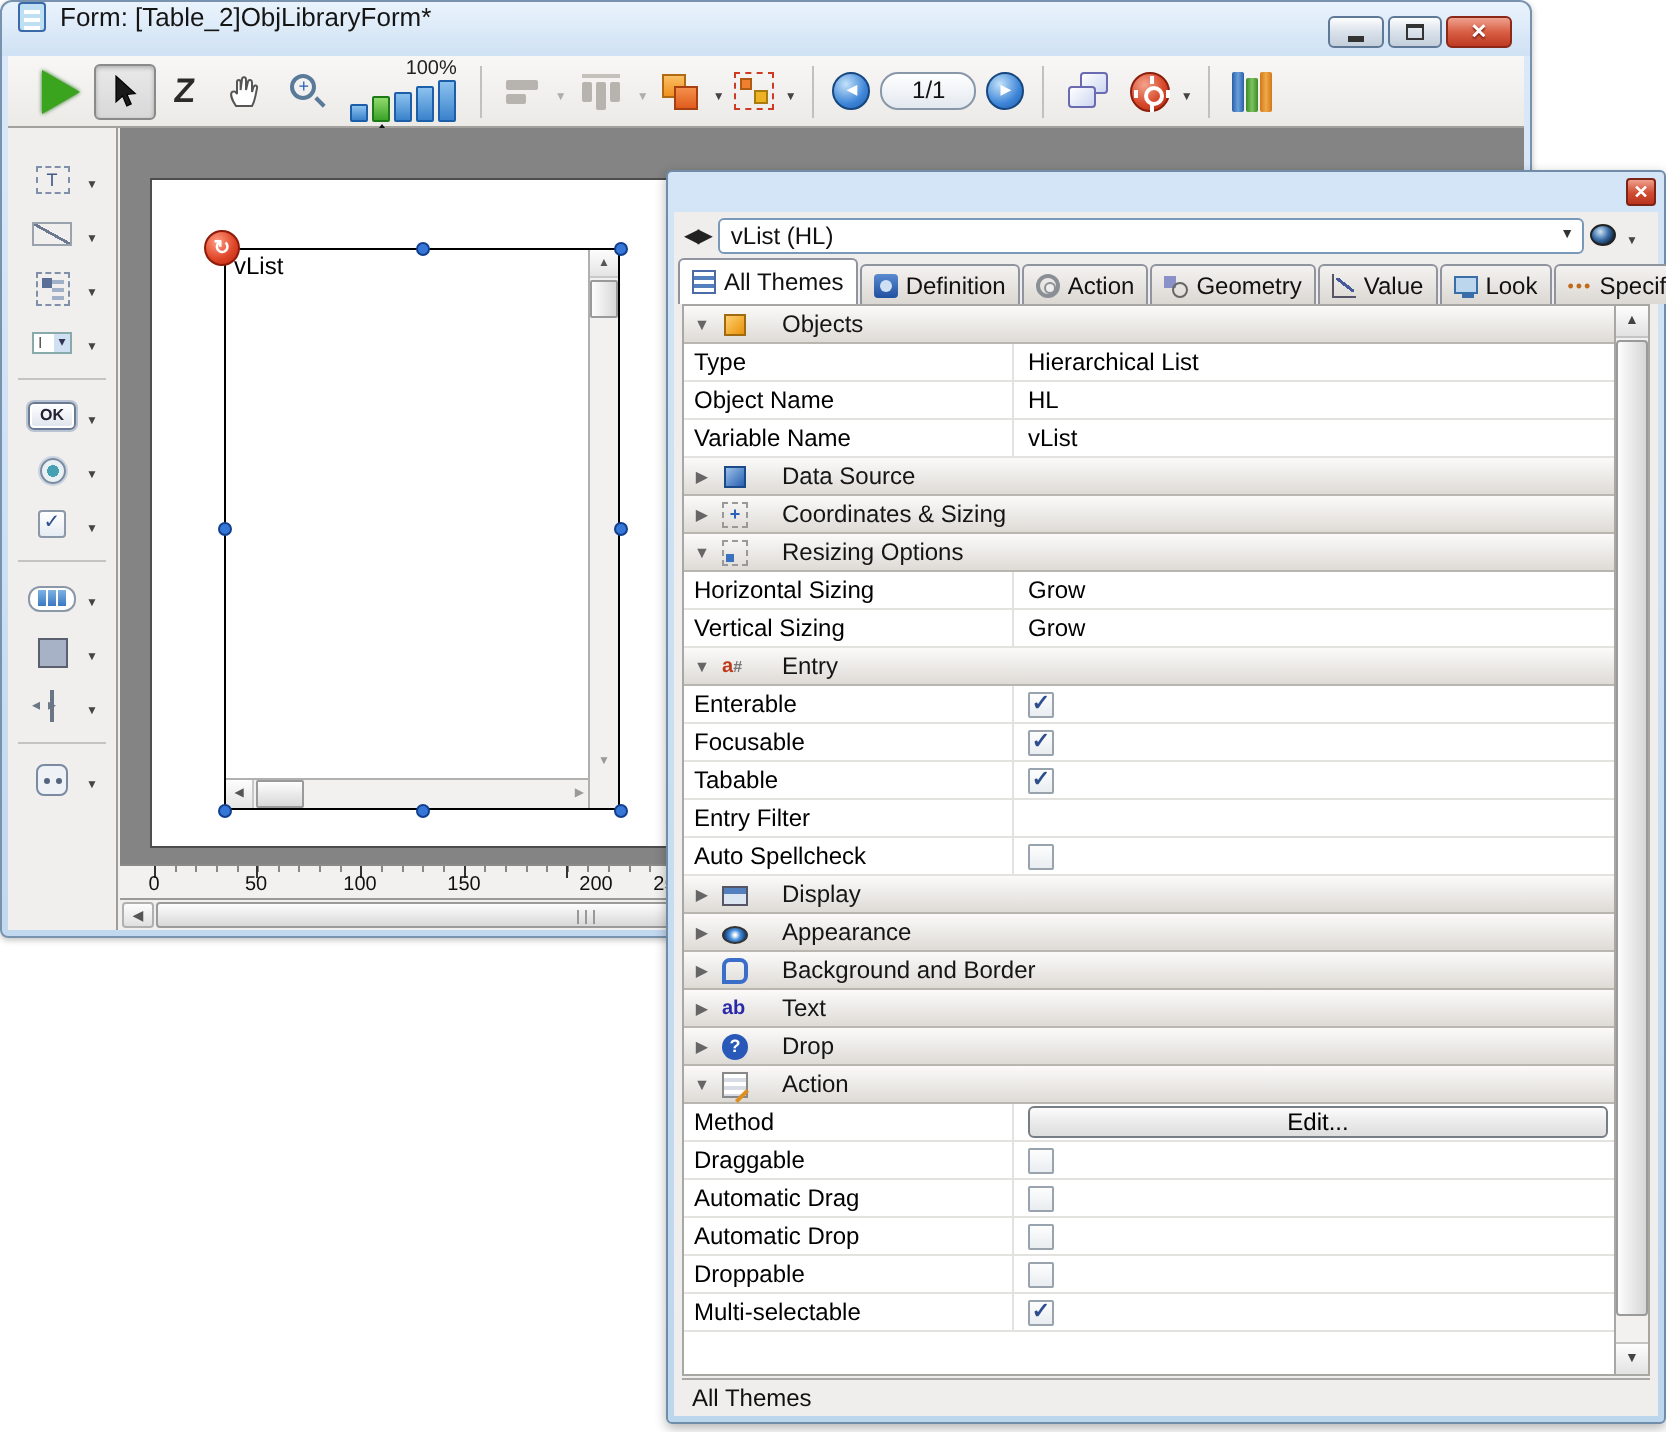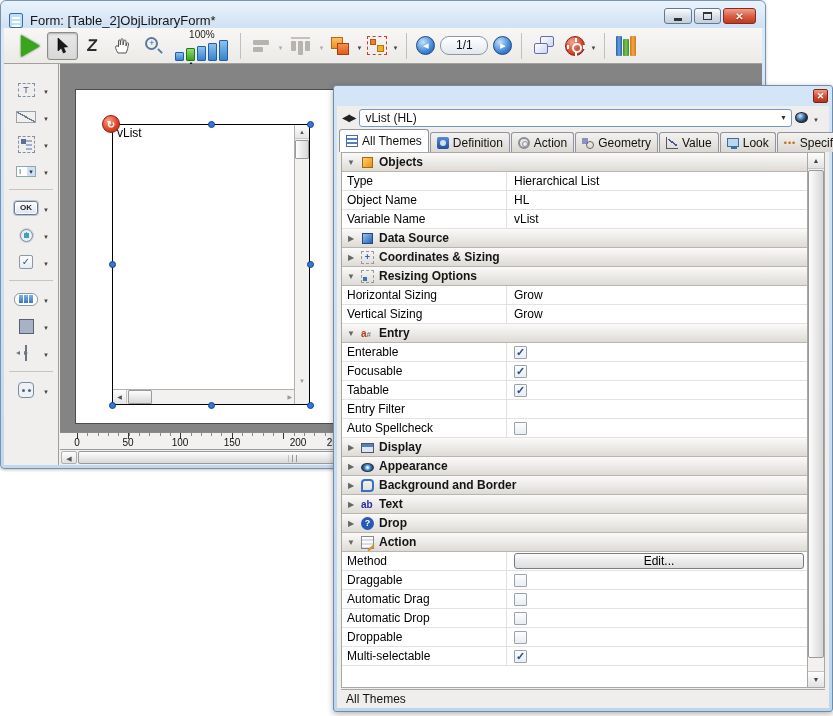--- a/index.html
+++ b/index.html
@@ -6,21 +6,21 @@
   html,body { width:833px; height:716px; background:#fff; overflow:hidden;
     font-family:"Liberation Sans", sans-serif; font-size:12px; color:#111; }
   body { position:relative; }
 
   
   #main-win { position:absolute; left:0; top:0; width:766px; height:469px;
     background:linear-gradient(#dceafa,#c2d8ef);
     border:1px solid #7793ad; border-radius:6px 6px 4px 4px;
     box-shadow:0 1px 3px rgba(0,0,0,.25); }
   .titlebar { position:absolute; left:0; top:0; right:0; height:27px;
-    display:flex; align-items:flex-end; padding-left:8px;
+    display:flex; align-items:flex-start; padding-left:8px;
     background:linear-gradient(#eaf3fc,#cfe1f4); border-radius:6px 6px 0 0; }
   .win-icon { width:14px; height:15px; background:#bfe0f2; border:1px solid #3a6aaa;
     border-radius:2px; position:relative; margin-right:7px; }
   .win-icon::before { content:""; position:absolute; left:2px; top:3px; width:8px; height:2px;
     background:#fff; box-shadow:0 4px 0 #fff, 0 8px 0 #fff; }
   .win-title { font-size:13px; color:#151515; white-space:nowrap; }
   .win-controls { position:absolute; right:9px; top:7px; display:flex; gap:2px; }
   .wbtn { height:16px; border:1px solid #5e7997; border-radius:3px;
     background:linear-gradient(#fdfdfd,#d9e1ea 50%,#c4cfdb);
     display:flex; align-items:center; justify-content:center; }
@@ -49,21 +49,21 @@
 
   .tri-play { width:0; height:0; border-left:19px solid #3aa41e; border-top:11px solid transparent;
     border-bottom:11px solid transparent; filter:drop-shadow(0 0 1px #1d6d10); margin:0 6px; }
   .ico-arrow { margin:0 7px; }
   .z-glyph { font-size:17px; font-weight:bold; color:#2a2a2a; margin:0 8px; transform:skewX(-6deg); }
   .ico-hand { margin:0 6px; }
   .mag { position:relative; width:13px; height:13px; border:2px solid #5a7a9a; border-radius:50%;
     margin:0 10px 4px 6px; color:#2a62b8; font-size:9px; line-height:9px; text-align:center; }
   .mag::after { content:""; position:absolute; width:6px; height:2px; background:#5a7a9a;
     left:10px; top:11px; transform:rotate(45deg); }
-  .zoomctl { display:flex; flex-direction:column; align-items:center; margin:0 6px; }
+  .zoomctl { display:flex; flex-direction:column; align-items:flex-end; margin:0 6px; }
   .zoomlbl { font-size:10px; line-height:10px; color:#222; }
   .zbars { display:flex; align-items:flex-end; gap:2px; position:relative; }
   .zb { width:9px; border:1px solid #1c5fa8; border-radius:1px;
     background:linear-gradient(180deg,#8cc2ee,#3a82cc); }
   .zb.green { border-color:#1d7a18; background:linear-gradient(180deg,#93da6e,#3aa227); }
   .zmark { position:absolute; left:13px; bottom:-5px; width:0; height:0;
     border-left:3px solid transparent; border-right:3px solid transparent; border-bottom:4px solid #111; }
   .ico-align { display:flex; flex-direction:column; gap:2px; margin:0 5px; }
   .ico-align span { height:5px; background:#b7b4b0; border-radius:1px; }
   .ico-align .a1 { width:16px; } .ico-align .a2 { width:10px; }
@@ -229,21 +229,21 @@
   .ti-dots::before { content:"•••"; }
 
   .pl-grid { position:absolute; left:4px; right:4px; top:46px; bottom:20px;
     background:#fff; border:1px solid #a9a7a4; display:flex; }
   .pl-rows { flex:1; overflow:hidden; }
   .row { height:19px; display:flex; align-items:center; border-bottom:1px solid #e4e2df;
     font-size:12px; }
   .row.sec { background:linear-gradient(#fbfaf9,#dedbd6); border-bottom:1px solid #b9b5af;
     padding-left:4px; gap:5px; }
   .row.sec .disc { width:10px; font-size:8px; color:#666; text-align:center; }
-  .row.sec .slabel { font-weight:bold; color:#151515; }
+  .row.sec .slabel { font-weight:normal; color:#151515;margin-left:12px; }
   .sic { width:13px; height:13px; position:relative; flex:none; }
   .si-cube-o { background:linear-gradient(135deg,#ffd070,#e8920a); border:1px solid #a06a10; width:11px !important; height:11px !important; margin:1px; }
   .si-cube-b { background:linear-gradient(135deg,#9cc0ea,#2860b0); border:1px solid #1a4a88; width:11px !important; height:11px !important; margin:1px; }
   .si-coords { border:1px dashed #999; color:#2a62b8; font-size:9px; line-height:11px; text-align:center; }
   .si-coords::before { content:"+"; font-weight:bold; }
   .si-resize { border:1px dashed #999; }
   .si-resize::before { content:""; position:absolute; left:1px; bottom:1px; width:4px; height:4px; background:#3a72c0; }
   .si-entry { color:#c03818; font-size:10px; font-weight:bold; line-height:13px; }
   .si-entry::before { content:"a"; } .si-entry::after { content:"#"; color:#777; font-size:8px; }
   .si-display { border:1px solid #556; background:#dce6f2; height:10px !important; margin-top:1px; }

